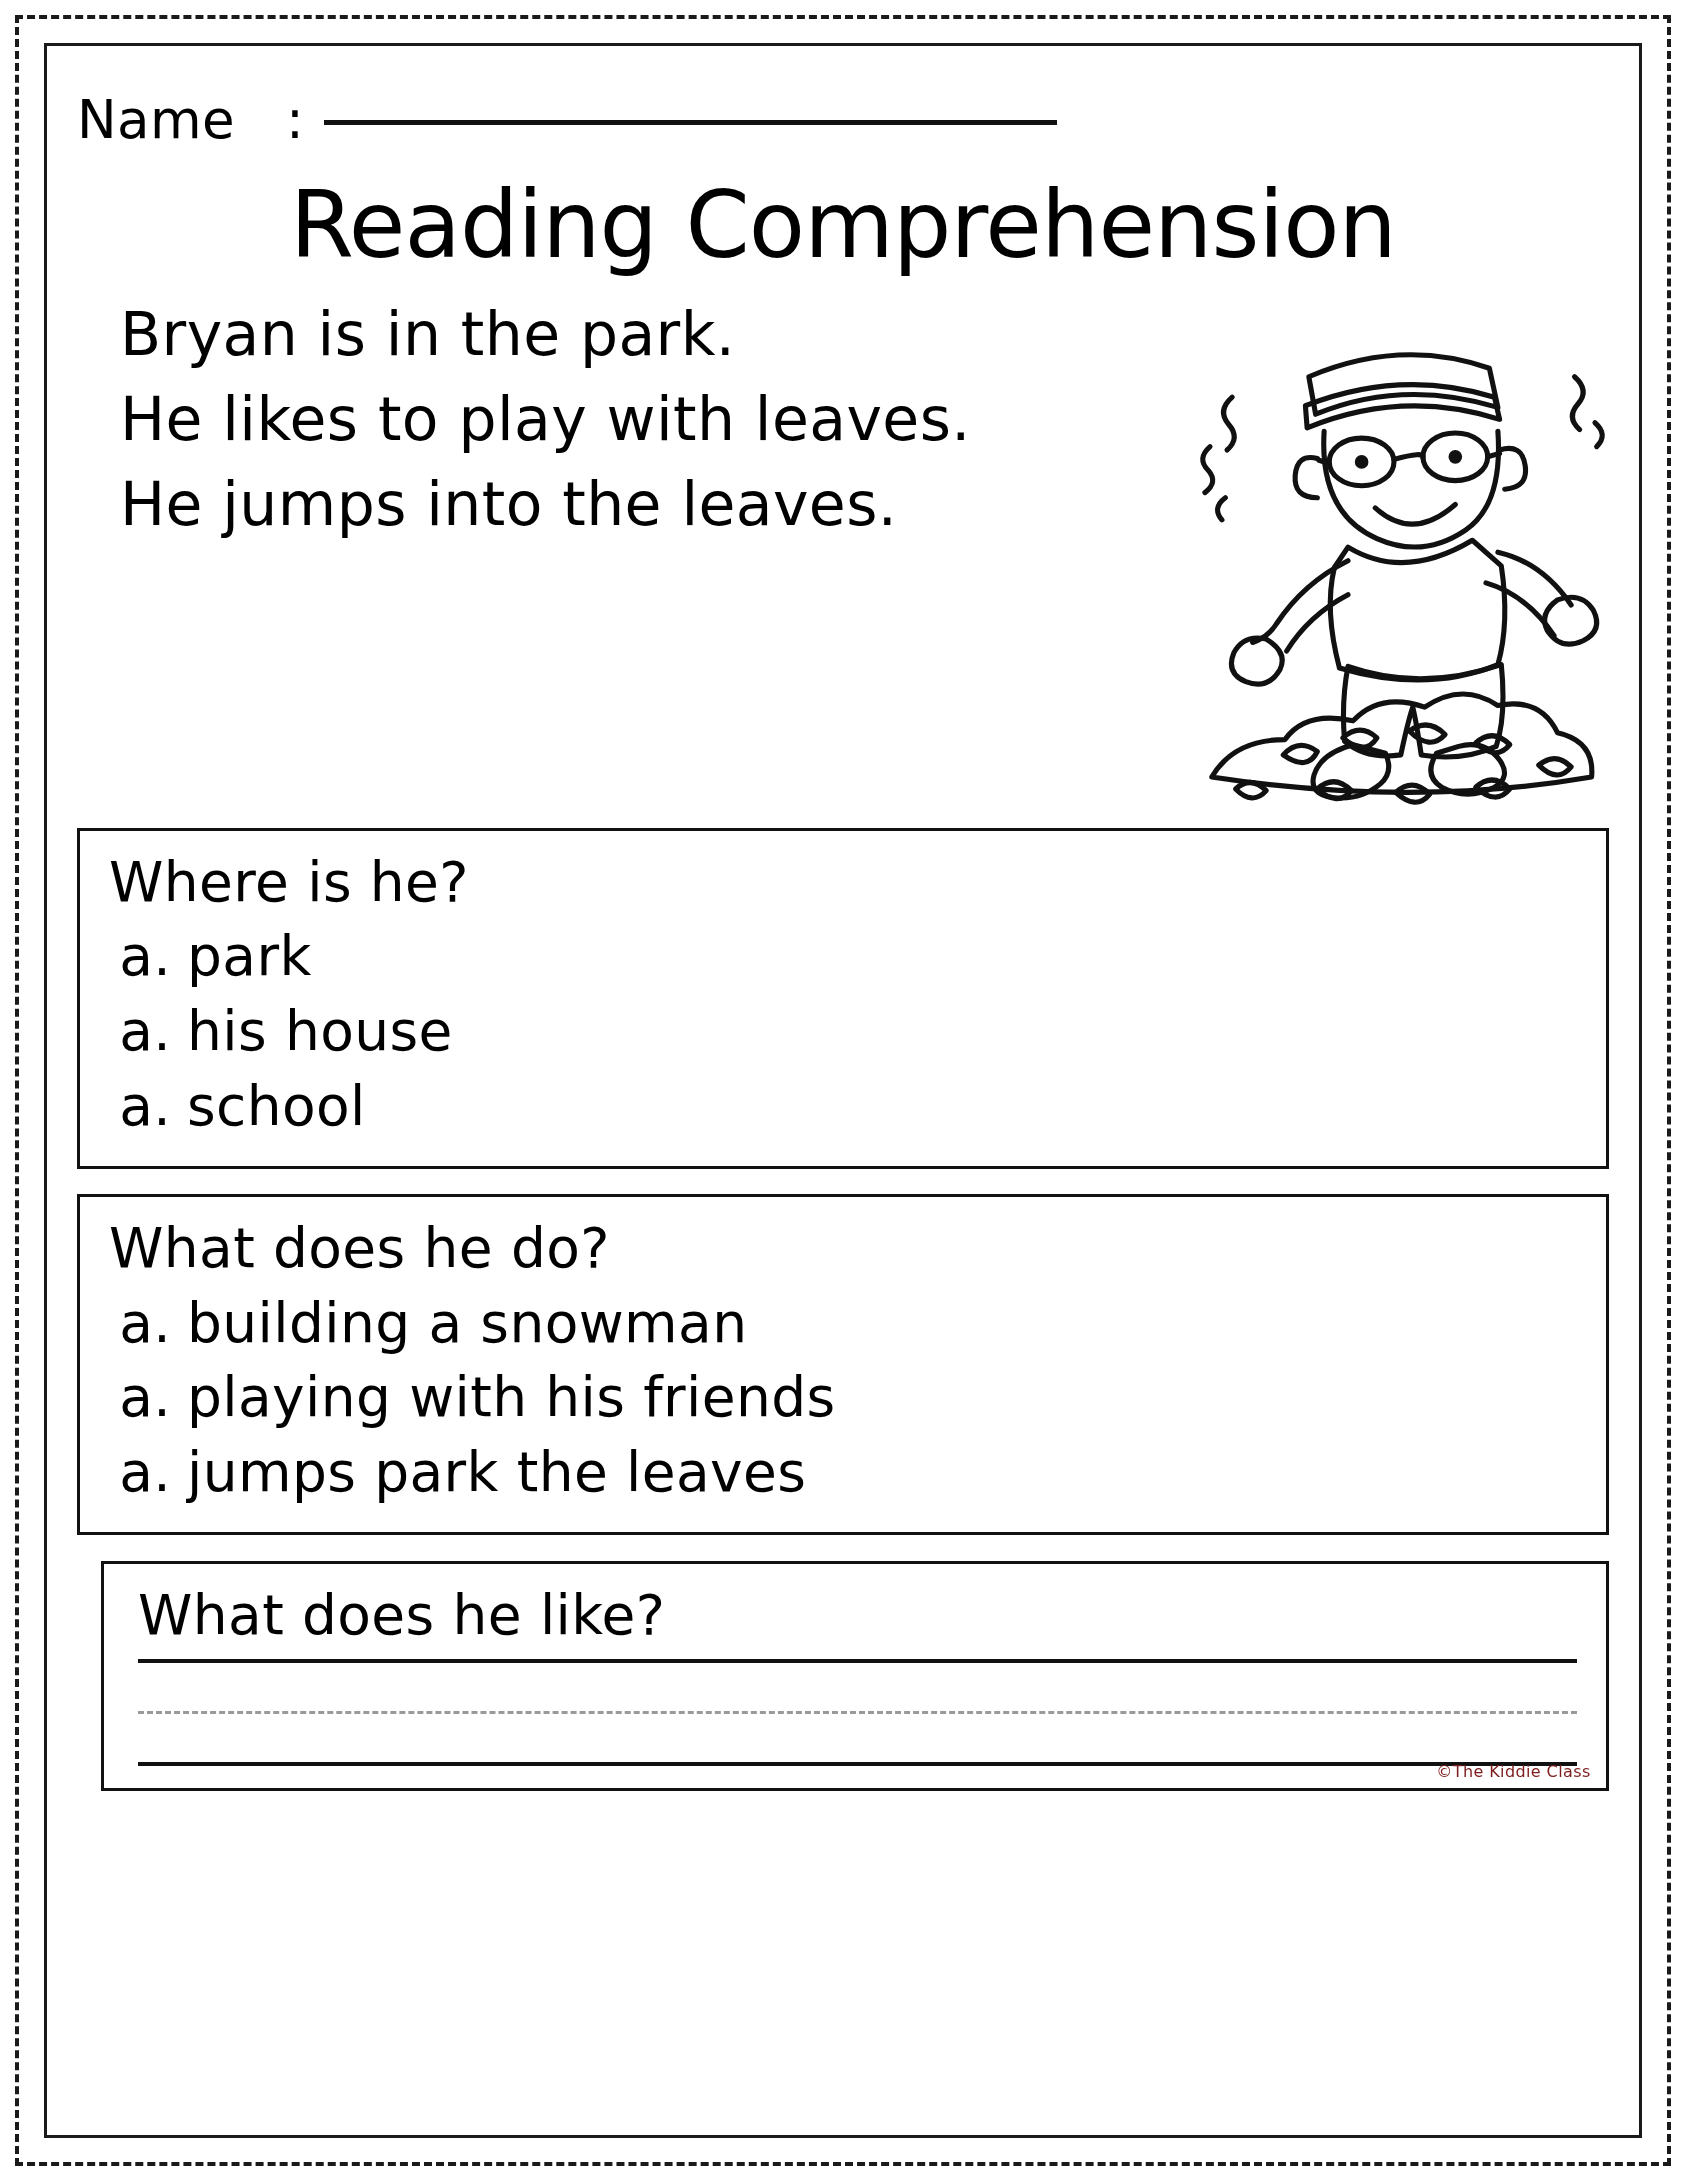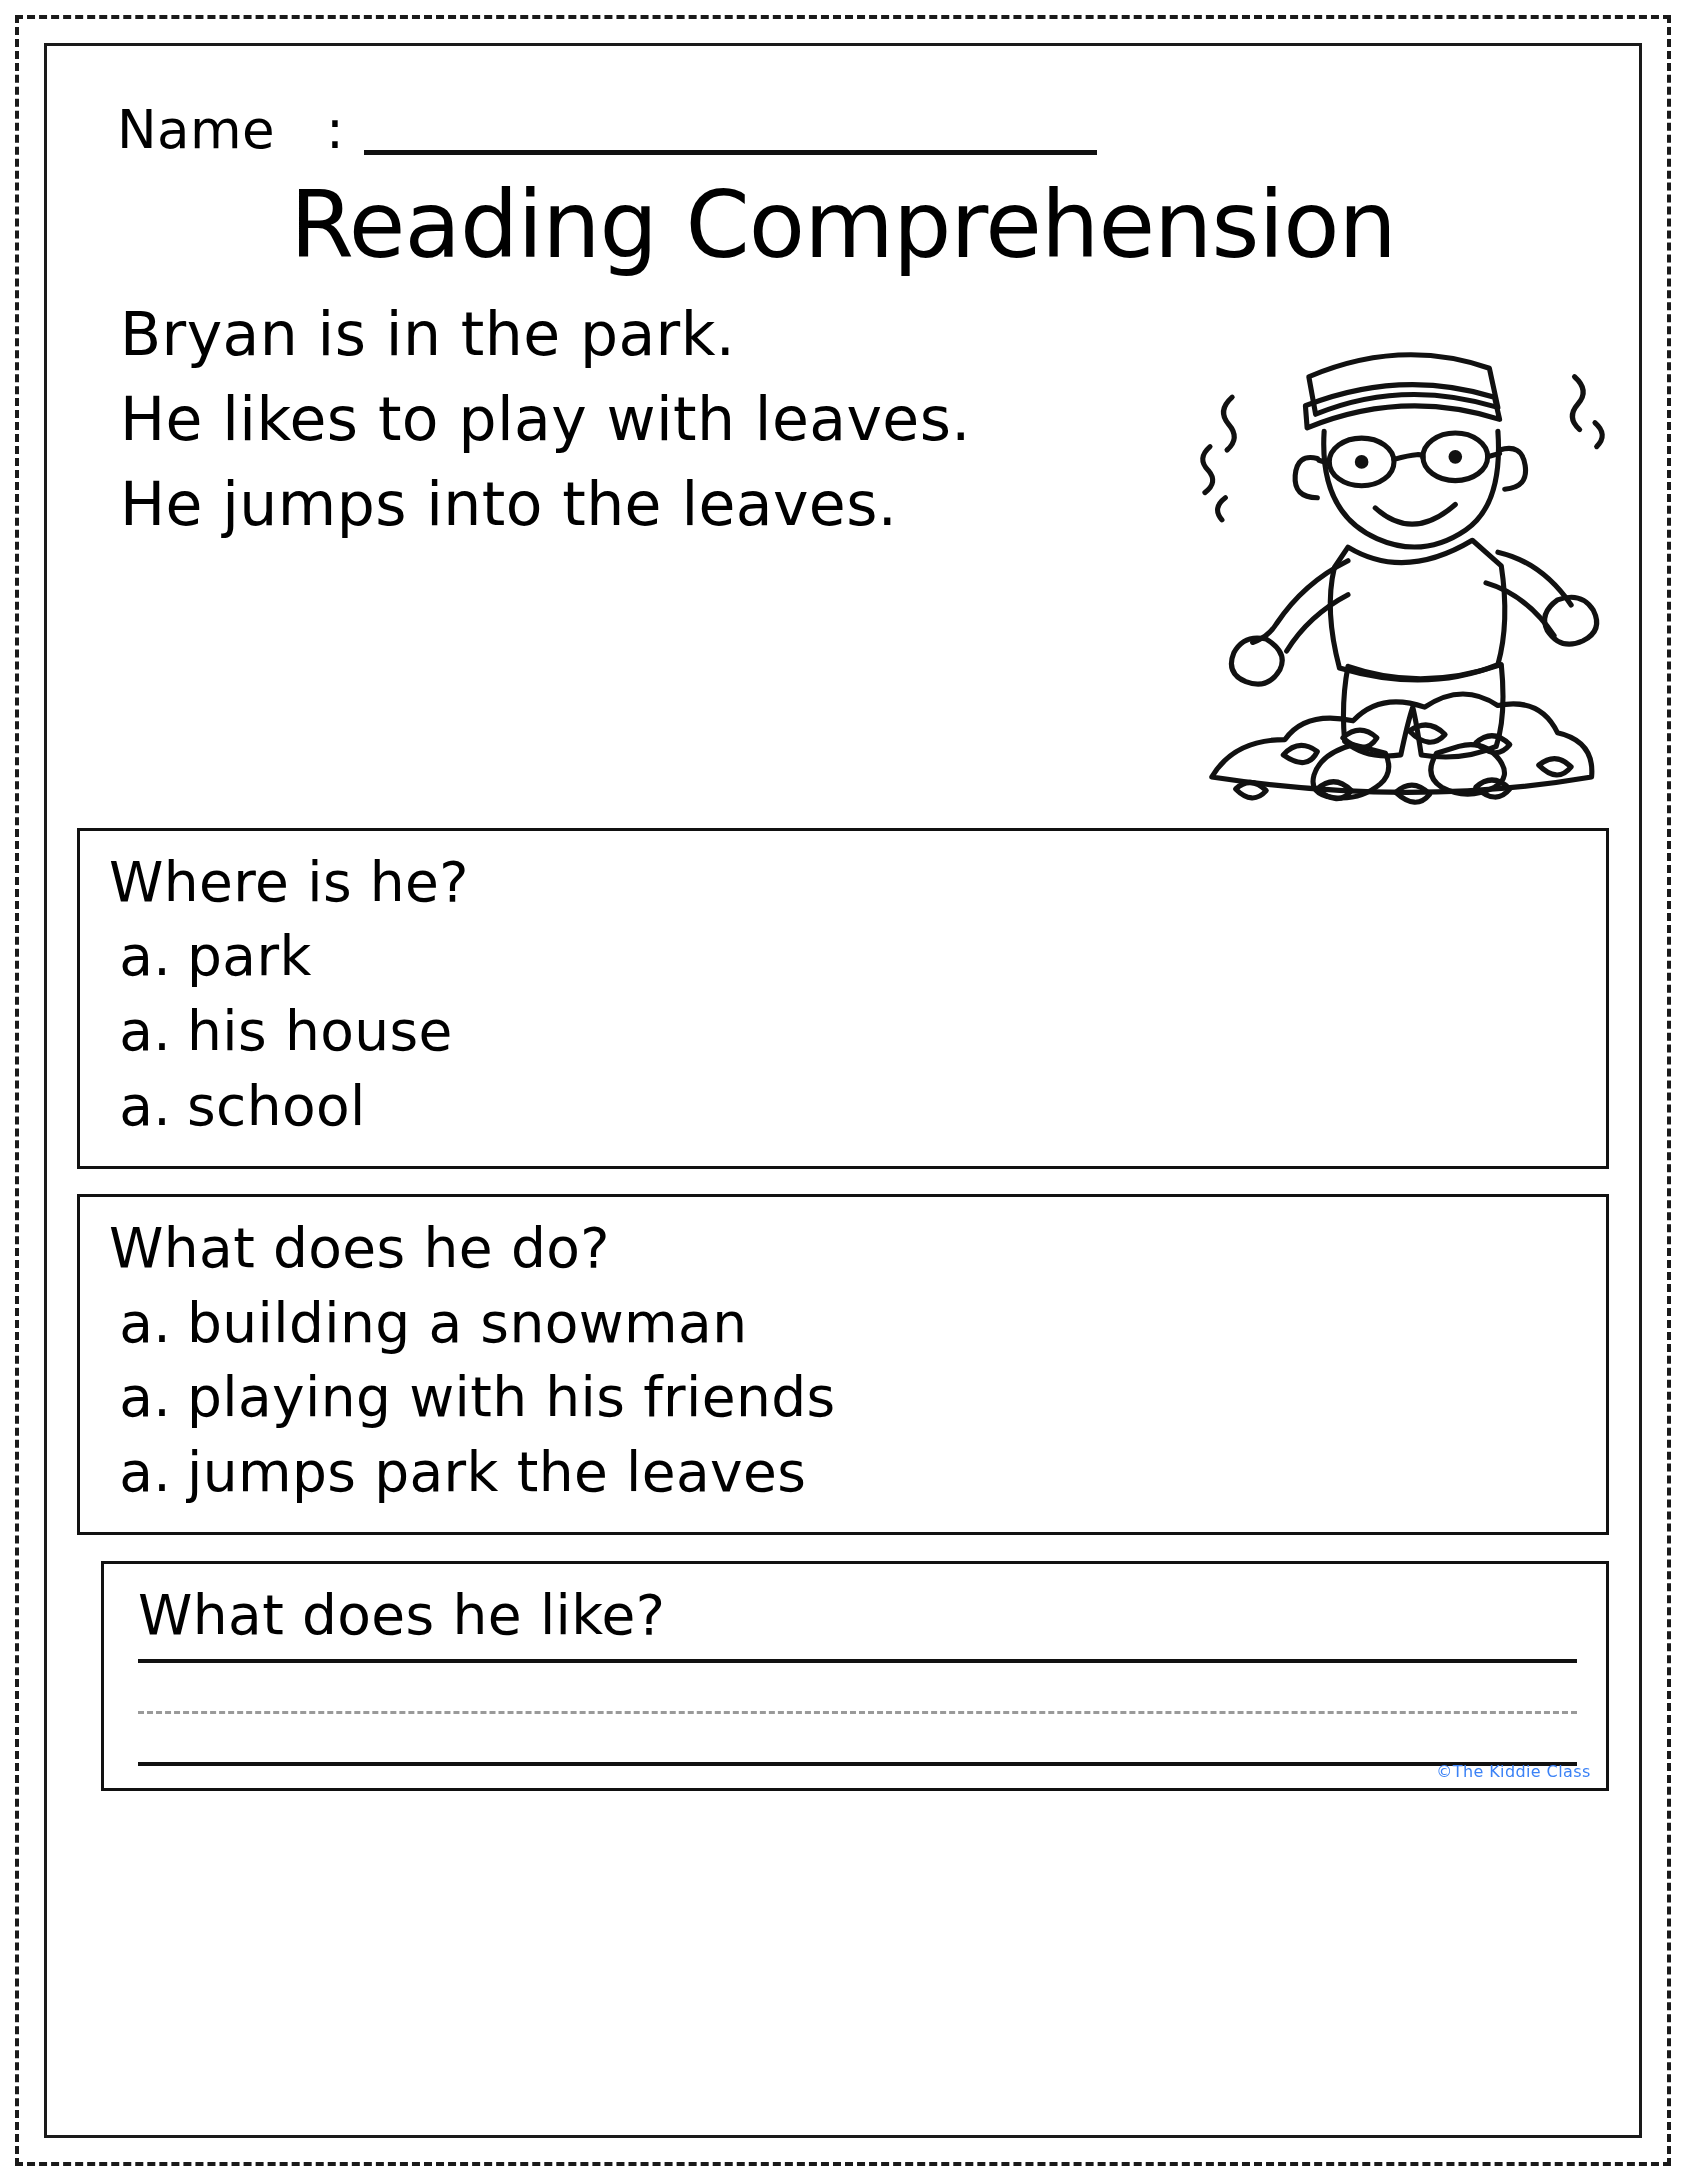--- a/index.html
+++ b/index.html
@@ -48,24 +48,23 @@
     position: absolute;
     left: 77px;
     top: 66px;
     right: 77px;
     bottom: 61px;
   }
 
   
   .name-row {
     display: flex;
-    align-items: flex-end;
+    align-items: center;
     height: 82px;
     margin-top: 12px;
-    margin-left: 40px;
   }
   .name-label {
     font-size: 53px;
     letter-spacing: 0.4px;
     font-weight: 400;
   }
   .name-colon {
     font-size: 53px;
     margin-left: 51px;
   }
@@ -161,21 +160,21 @@
     height: 0;
   }
   .wl-gap-a { height: 48px; }
   .wl-gap-b { height: 48px; }
 
   .credit {
     position: absolute;
     right: 15.3px;
     bottom: 6.8px;
     font-size: 16px;
-    color: #3b82f6;
+    color: #7f1d1d;
     letter-spacing: 0.4px;
     white-space: nowrap;
   }
 </style>
 </head>
 <body>
 
 <div class="page">
   <div class="dashed-border"></div>
   <div class="solid-border"></div>

